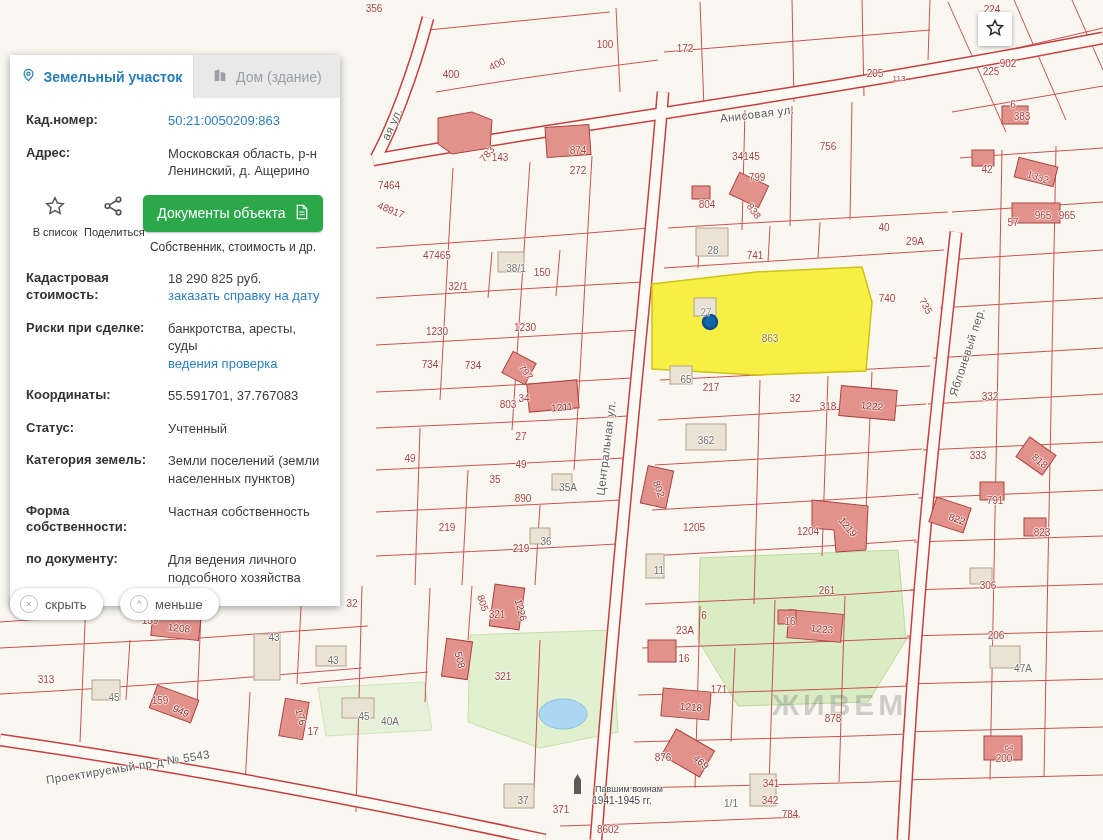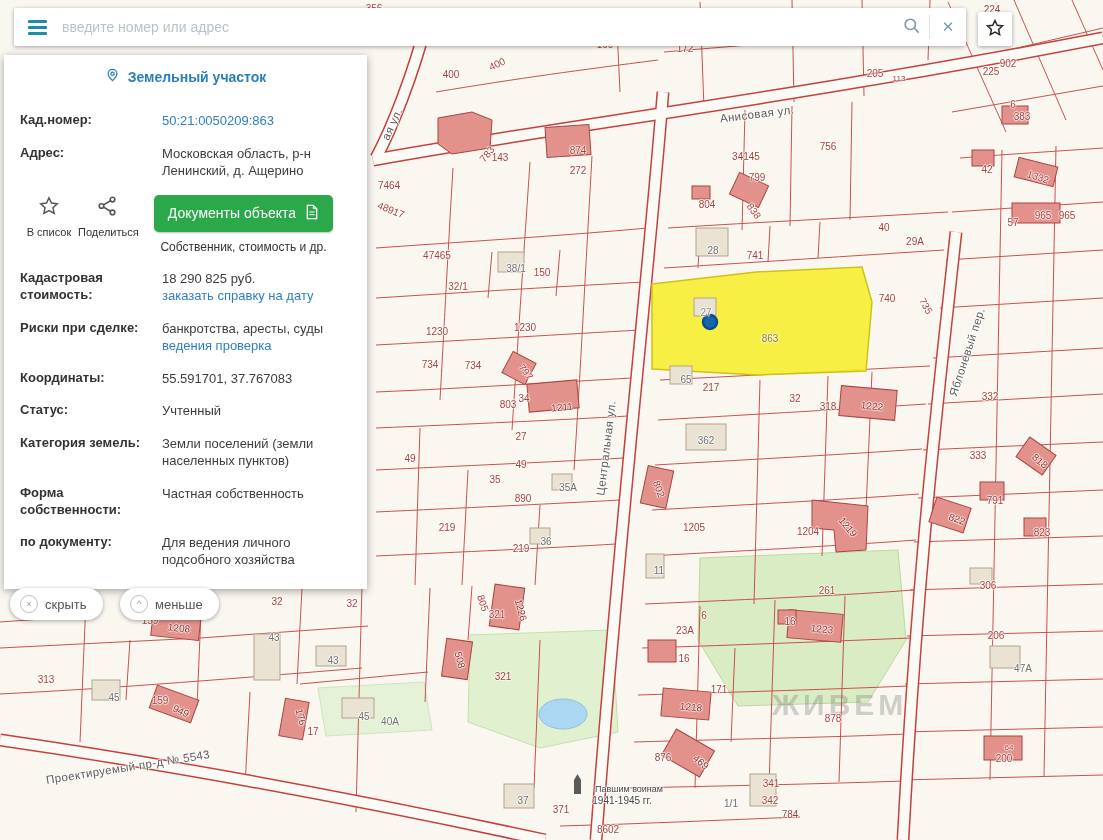--- a/index.html
+++ b/index.html
@@ -25,21 +25,21 @@
   .search-input{flex:1;border:none;outline:none;font-size:14px;color:#333;background:transparent;
     font-family:"Liberation Sans",sans-serif;}
   .search-input::placeholder{color:#b9c2c8;}
   .icon-btn{width:36px;height:100%;border:none;background:none;cursor:pointer;display:flex;align-items:center;justify-content:center;}
   .vdivider{width:1px;height:24px;background:#e2e2e2;}
   .close-glyph{font-size:15px;color:#7a98a8;font-style:normal;}
   .star-btn{position:absolute;left:978px;top:12px;width:34px;height:34px;background:#fff;border:none;border-radius:2px;
     z-index:30;cursor:pointer;box-shadow:0 1px 4px rgba(0,0,0,.35);display:flex;align-items:center;justify-content:center;}
 
   
-  .panel{position:absolute;left:4px;top:55px;width:363px;z-index:20;box-shadow:0 2px 8px rgba(0,0,0,.35);}
+  .panel{position:absolute;left:10px;top:55px;width:330px;z-index:20;box-shadow:0 2px 8px rgba(0,0,0,.35);}
   .tabs{display:flex;height:43px;}
   .tab{display:flex;align-items:center;justify-content:center;gap:8px;font-size:14px;cursor:pointer;}
   .tab-land{flex:1.25;background:#fff;color:#2a7fb8;font-weight:bold;}
   .tab-house{flex:1;background:#e9e9e9;color:#9aa0a6;border-left:1px solid #dcdcdc;}
   .panel-body{background:#fff;padding:14px 16px 16px 16px;}
   .row{display:flex;align-items:flex-start;margin-bottom:15px;}
   .row:last-child{margin-bottom:4px;}
   .lbl{width:142px;flex-shrink:0;font-weight:bold;font-size:13px;color:#333;line-height:1.3;}
   .val{font-size:13px;color:#3d3d3d;line-height:1.35;}
   a.link{color:#2d7fc1;text-decoration:none;font-size:13px;cursor:pointer;display:inline-block;line-height:1.35;}
@@ -362,58 +362,46 @@
     </div>
   <div class="street-labels">
       <span class="street-label" style="left: 757px; top: 114px; transform: translate(-50%, -50%) rotate(-7deg);">Анисовая ул.</span>
       <span class="street-label" style="left: 606px; top: 448px; transform: translate(-50%, -50%) rotate(-83deg);">Центральная ул.</span>
       <span class="street-label" style="left: 967px; top: 352px; transform: translate(-50%, -50%) rotate(-72deg);">Яблоневый пер.</span>
       <span class="street-label" style="left: 128px; top: 767px; transform: translate(-50%, -50%) rotate(-9deg);">Проектируемый пр-д № 5543</span>
       <span class="street-label" style="left: 392px; top: 124px; transform: translate(-50%, -50%) rotate(-65deg);">ая ул.</span>
     </div>
   <div class="watermark">ЖИВЕМ</div>
 
-  <header class="topbar">
-    <button class="menu-btn" aria-label="menu">
-      <i></i>
-      <i></i>
-      <i></i>
-    </button>
-    <input class="search-input" type="text" placeholder="введите номер или адрес" style="">
-    <button class="icon-btn">
-      <span>
-        <svg width="19" height="19" viewBox="0 0 24 24" fill="none" stroke="#7b98a6" stroke-width="2">
-          <circle cx="10.5" cy="10.5" r="6.5"></circle>
-            <path d="M15.5 15.5L21 21"></path>
-        </svg>
-      </span>
-    </button>
-    <div class="vdivider"></div>
-    <button class="icon-btn">
-      <i class="close-glyph">✕</i>
-    </button>
-  </header>
   <button class="star-btn">
     <span>
       <svg width="20" height="20" viewBox="0 0 24 24" fill="none" stroke="#2b2b2b" stroke-width="1.8">
         <path d="M12 3l2.7 5.8 6.3.7-4.7 4.3 1.3 6.2L12 16.9 6.4 20l1.3-6.2L3 9.5l6.3-.7z"></path>
       </svg>
     </span>
   </button>
 
   <aside class="panel">
     <div class="tabs">
       <div class="tab tab-land">
         <span>
           <svg width="15" height="18" viewBox="0 0 24 24" fill="none" stroke="#2a7fb8" stroke-width="2">
             <path d="M12 21s-7-6.2-7-11a7 7 0 1 1 14 0c0 4.8-7 11-7 11z"></path>
               <circle cx="12" cy="10" r="2.6"></circle>
           </svg>
         </span>
         <span>Земельный участок</span>
+      </div>
+      <div class="tab tab-house">
+        <span>
+          <svg width="16" height="16" viewBox="0 0 24 24" fill="#9aa0a6">
+            <path d="M4 21V6l7-2.5V21H4zm9 0V7l7 2v12h-7z"></path>
+          </svg>
+        </span>
+        <span>Дом (здание)</span>
       </div>
     </div>
 
     <div class="panel-body">
       <div class="row">
         <div class="lbl">Кад.номер:</div>
         <div class="val"><a class="link">50:21:0050209:863</a></div>
       </div>
       <div class="row">
         <div class="lbl">Адрес:</div>

